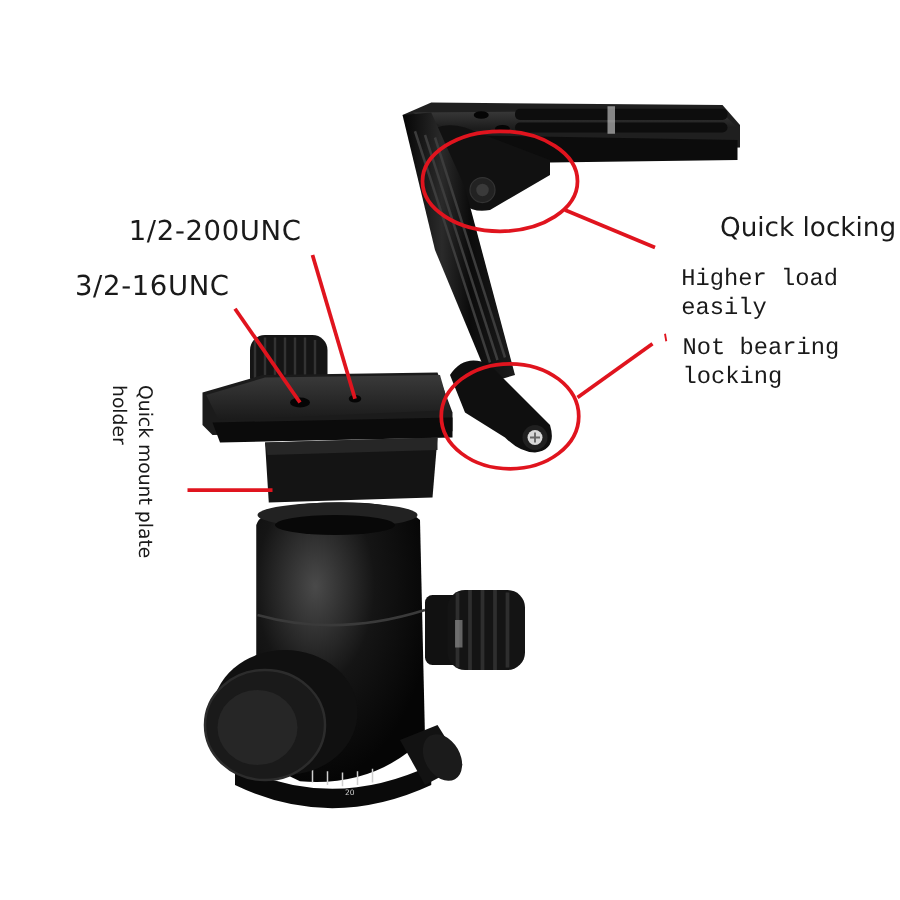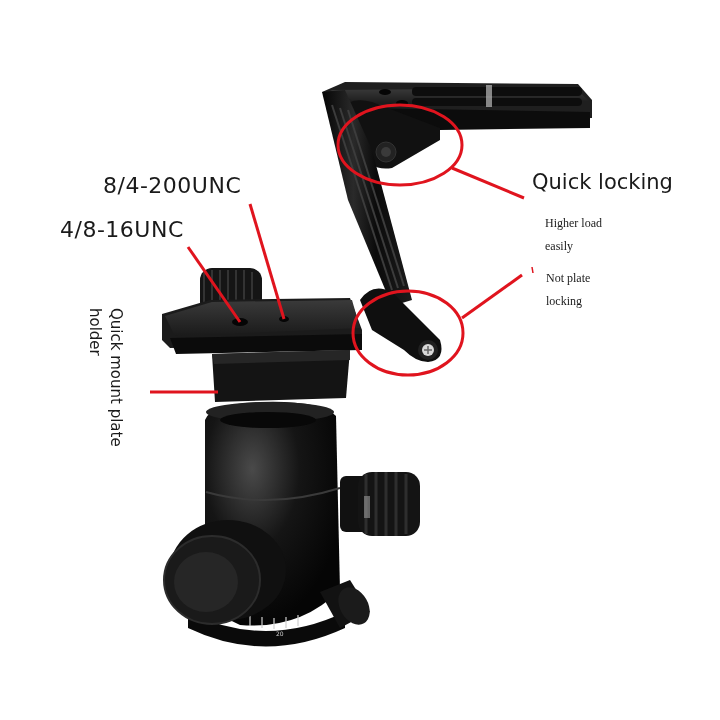--- a/index.html
+++ b/index.html
@@ -1,21 +1,21 @@
 <!DOCTYPE html>
 <html><head>
   <meta charset="utf-8">
   <style>
     html, body { margin: 0; padding: 0; background: #ffffff; }
     body { width: 720px; height: 720px; position: relative; overflow: hidden; }
     .stage { position: absolute; left: 0; top: 0; width: 720px; height: 720px; }
     .lbl { position: absolute; color: #1a1a1a; white-space: nowrap; }
     .mono-lbl { font-family: "DejaVu Sans", sans-serif; font-size: 22px; letter-spacing: 0.5px; }
-    .big-lbl { font-family: "DejaVu Sans", sans-serif; font-size: 21px; }
-    .small-lbl { font-family: Liberation Serif, serif; font-size: 12px; line-height: 23px; }
+    .big-lbl { font-family: "DejaVu Sans", sans-serif; font-size: 21px; margin-left: 44px; }
+    .small-lbl { font-family: Liberation Mono, monospace; font-size: 19px; line-height: 23px; }
     .vert { transform: rotate(90deg); transform-origin: left top; font-family: "DejaVu Sans", sans-serif; font-size: 15px; line-height: 21px; }
     svg { position: absolute; left: 0; top: 0; }
   </style>
 </head>
 <body>
 
 <div class="stage">
 
   <svg width="720" height="720" viewBox="0 0 720 720">
     <defs>
@@ -124,32 +124,32 @@
       <ellipse cx="408" cy="333" rx="55" ry="42"></ellipse>
       <line x1="452" y1="168" x2="524" y2="198"></line>
       <line x1="462" y1="318" x2="522" y2="275"></line>
       <line x1="188" y1="247" x2="240" y2="322"></line>
       <line x1="250" y1="204" x2="284" y2="319"></line>
       <line x1="150" y1="392" x2="218" y2="392"></line>
       <line x1="532" y1="267" x2="533" y2="273" stroke-width="1.5"></line>
     </g>
   </svg>
 
-  <div class="lbl mono-lbl" style="left:103px; top:173px;">8/4-200UNC</div>
-  <div class="lbl mono-lbl" style="left:60px; top:217px;">4/8-16UNC</div>
+  <div class="lbl mono-lbl" style="left:103px; top:173px;">1/2-200UNC</div>
+  <div class="lbl mono-lbl" style="left:60px; top:217px;">3/2-16UNC</div>
 
   <div class="lbl big-lbl" style="left:532px; top:170px;">Quick locking</div>
 
   <div class="lbl small-lbl" style="left:545px; top:212px;">
     <div>Higher load</div>
     <div>easily</div>
   </div>
 
   <div class="lbl small-lbl" style="left:546px; top:267px;">
-    <div>Not plate</div>
+    <div>Not bearing</div>
     <div>locking</div>
   </div>
 
   <div class="lbl vert" style="left:126px; top:308px;">
     <div>Quick mount plate</div>
     <div>holder</div>
   </div>
 
 </div>
 

